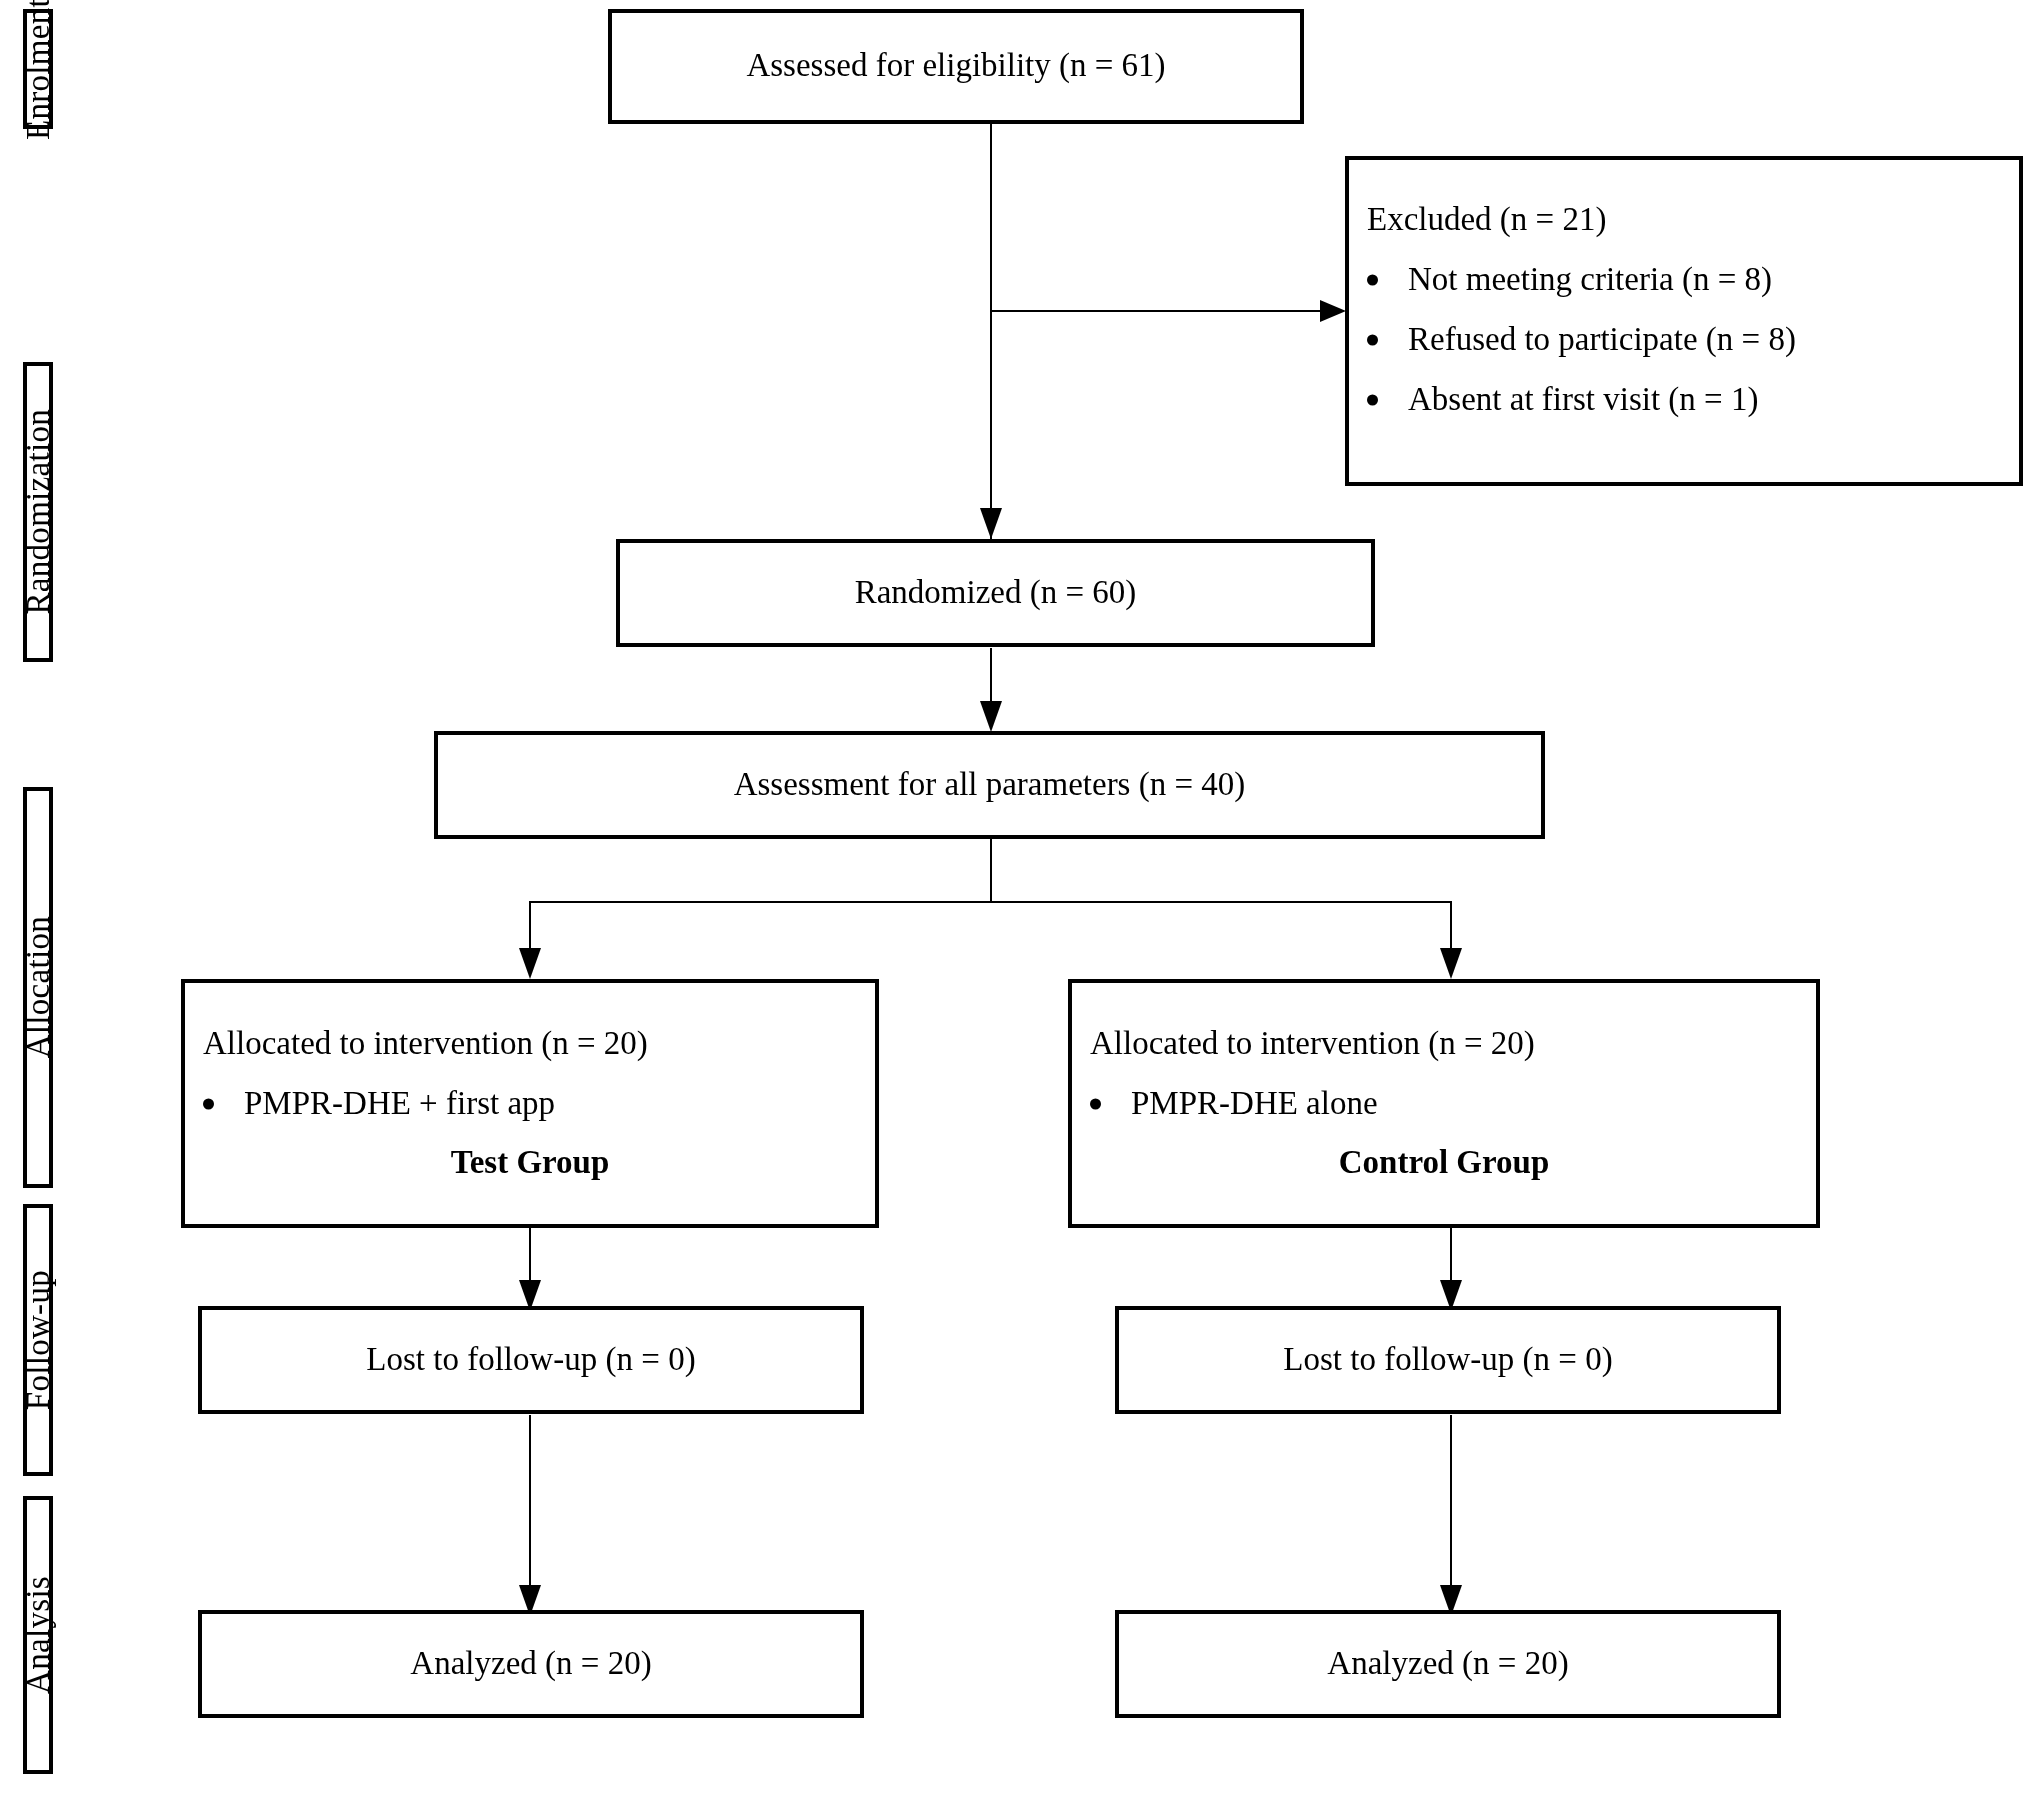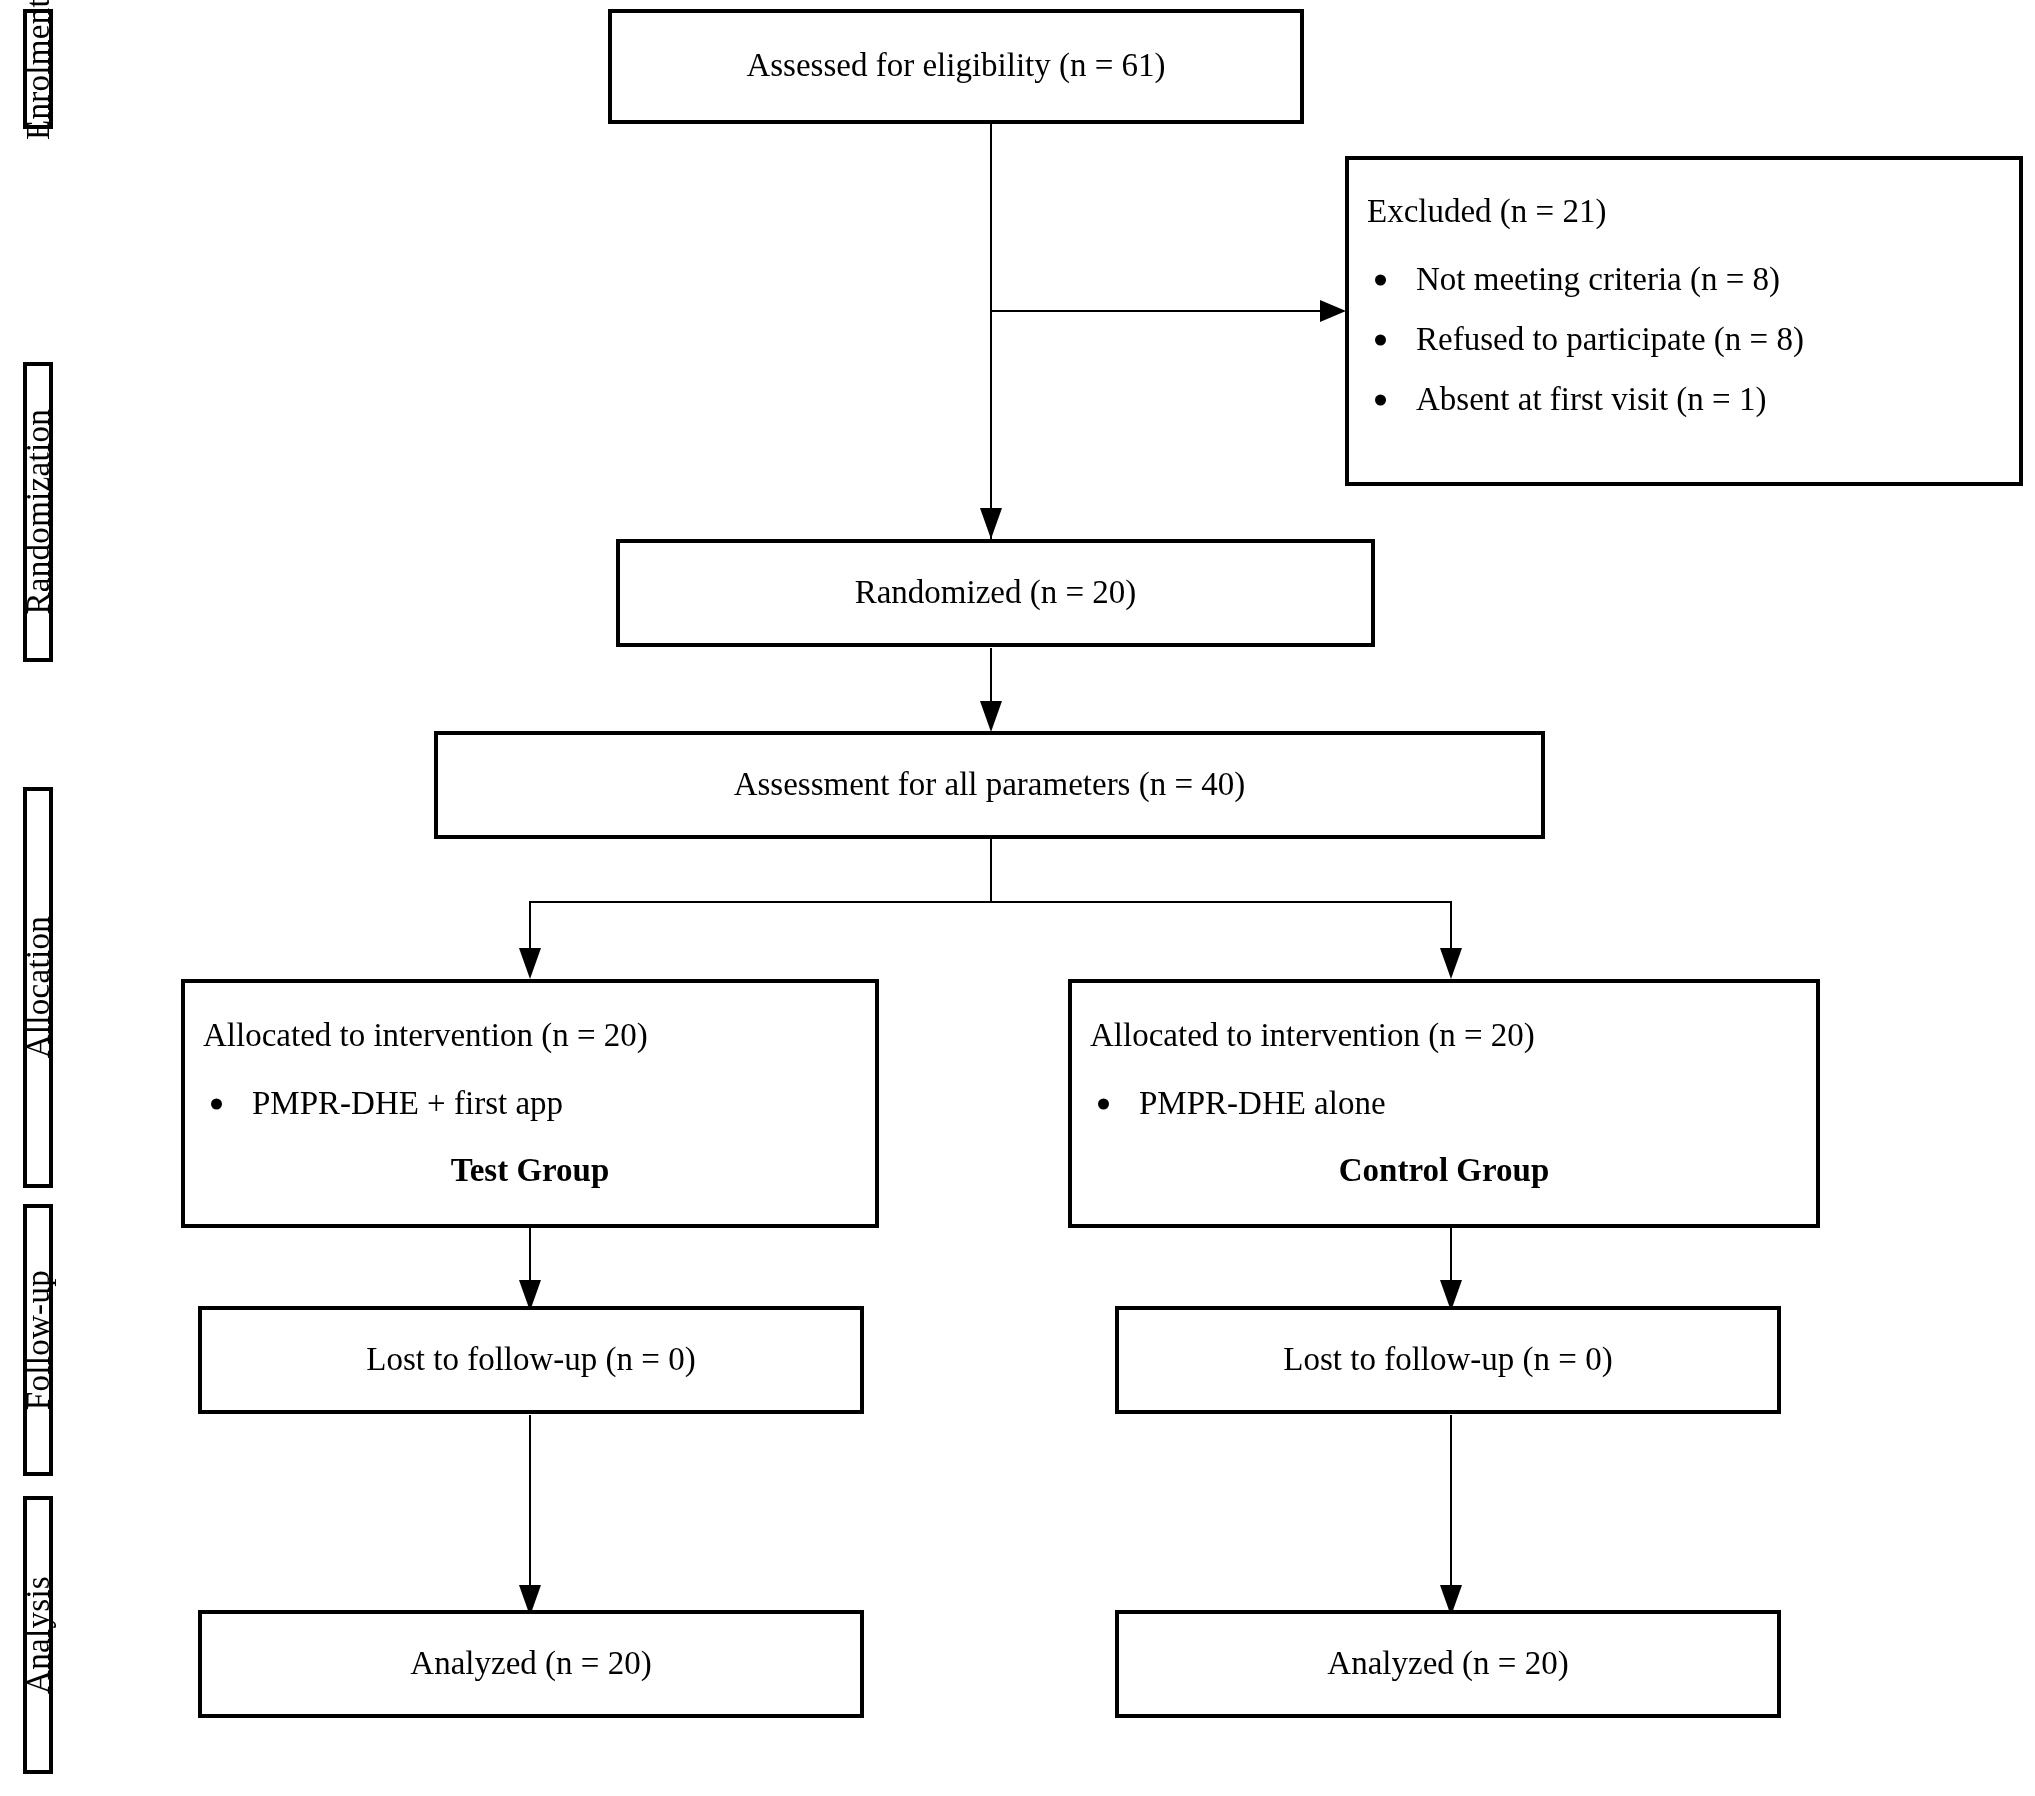--- a/index.html
+++ b/index.html
@@ -44,21 +44,21 @@
     justify-content:center;
     font-size:33px;
     line-height:1.15;
   }
   .node.center{align-items:center;text-align:center;}
   .node .line{padding:0 9px;white-space:nowrap;}
 
   
   ul.bullets{
     list-style:none;
-    margin:8px;
+    margin:0;
     padding:0;
   }
   ul.bullets li{
     position:relative;
     padding-left:59px;
     margin:22px 0;
     white-space:nowrap;
   }
   ul.bullets li::before{
     content:"";
@@ -139,21 +139,21 @@
   <div class="node leftalign" style="left:1345px;top:156px;width:678px;height:330px;">
     <div class="line">Excluded (n = 21)</div>
     <ul class="bullets">
       <li>Not meeting criteria (n = 8)</li>
       <li>Refused to participate (n = 8)</li>
       <li>Absent at first visit (n = 1)</li>
     </ul>
   </div>
 
   <div class="node center" style="left:616px;top:539px;width:759px;height:108px;">
-    <div class="line">Randomized (n = 20)</div>
+    <div class="line">Randomized (n = 60)</div>
   </div>
 
   <div class="vline" style="left:990px;top:648px;height:61px;"></div>
   <div class="arrow-down" style="left:980px;top:701px;"></div>
 
   <div class="node center" style="left:434px;top:731px;width:1111px;height:108px;">
     <div class="line">Assessment for all parameters (n = 40)</div>
   </div>
 
   <div class="vline" style="left:990px;top:839px;height:63px;"></div>

